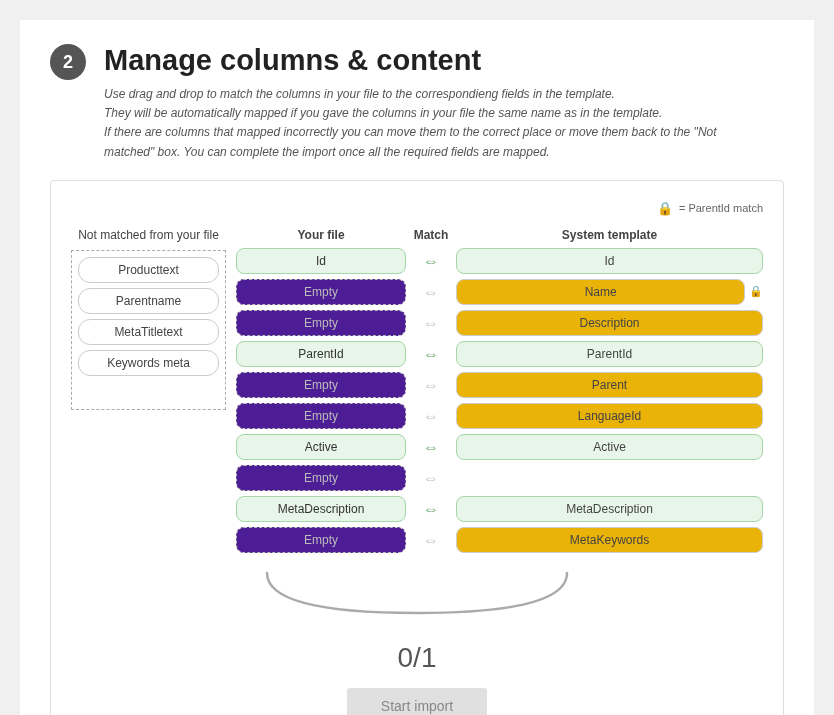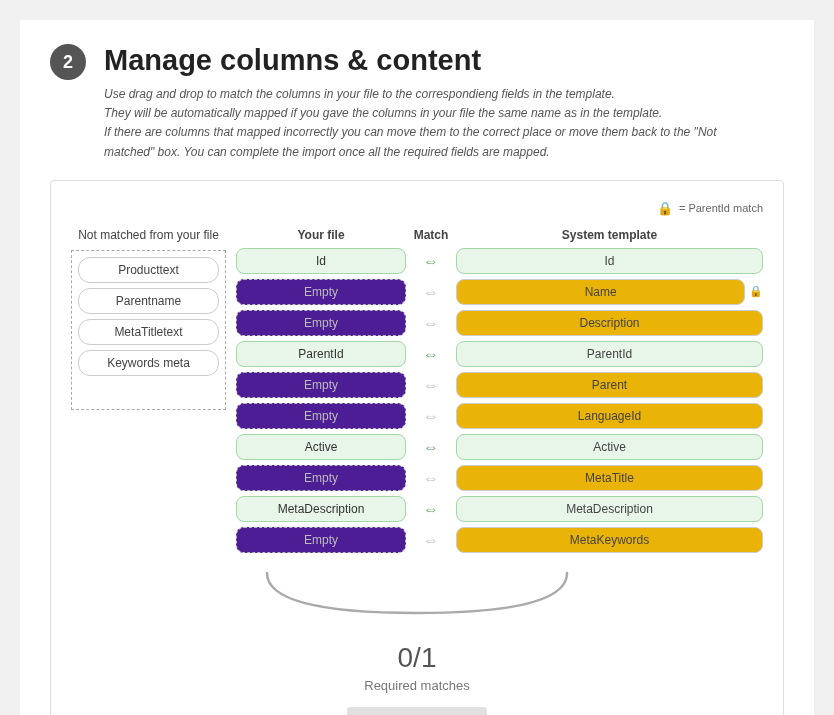--- a/index.html
+++ b/index.html
@@ -323,23 +323,20 @@
           <div class="field-box matched">Active</div>
           <div class="match-arrow">⇔</div>
           <div class="system-field-wrap">
             <div class="field-box system">Active</div>
           </div>
         </div>
 
         <div class="mapping-row">
           <div class="field-box empty">Empty</div>
           <div class="match-arrow-gray">⇔</div>
-          <div class="system-field-wrap">
-            <div class="field-box system-plain">MetaTitle</div>
-          </div>
         </div>
 
         <div class="mapping-row">
           <div class="field-box matched">MetaDescription</div>
           <div class="match-arrow">⇔</div>
           <div class="system-field-wrap">
             <div class="field-box system">MetaDescription</div>
           </div>
         </div>
 
@@ -354,18 +351,17 @@
     </div>
 
     <div class="brace-section">
       <svg class="brace-svg" viewBox="0 0 320 50" xmlns="http://www.w3.org/2000/svg">
         <path d="M10,5 Q10,45 160,45 Q310,45 310,5" fill="none" stroke="#aaa" stroke-width="2.5" stroke-linecap="round"></path>
       </svg>
     </div>
 
     <div class="counter-section">
       <div class="counter-number">0/1</div>
-      <div class="counter-label">Required matches</div>
     </div>
 
     <button class="start-import-btn" disabled="">Start import</button>
   </div>
 </div>
 
 </body></html>

